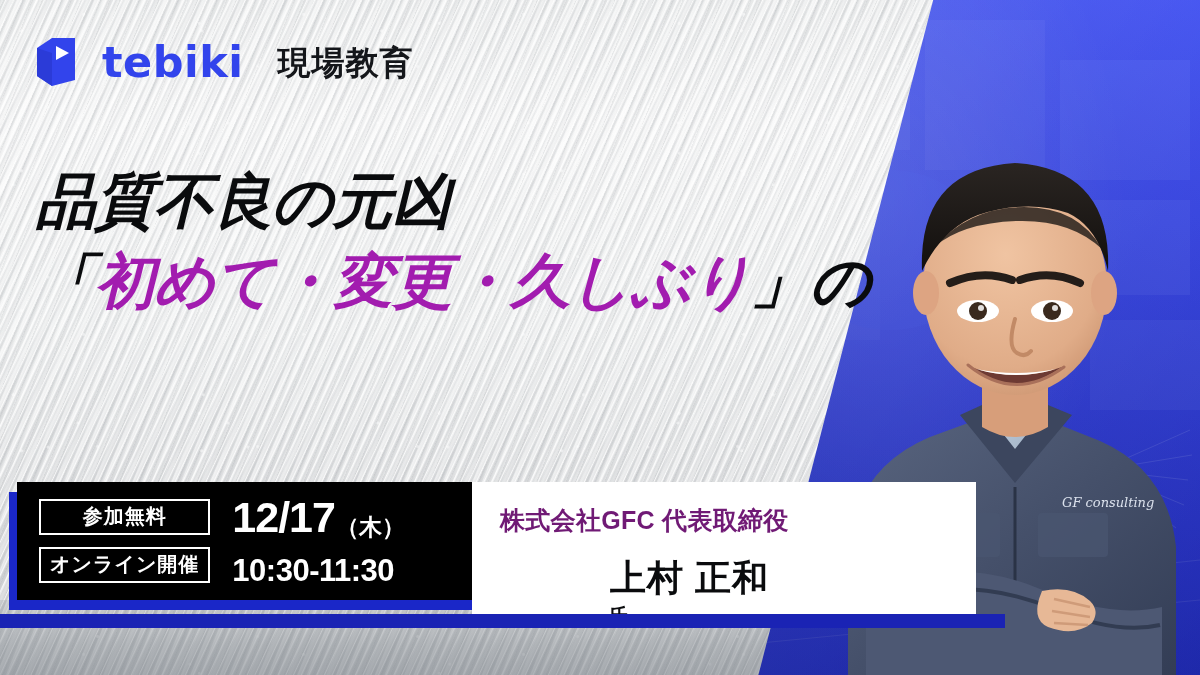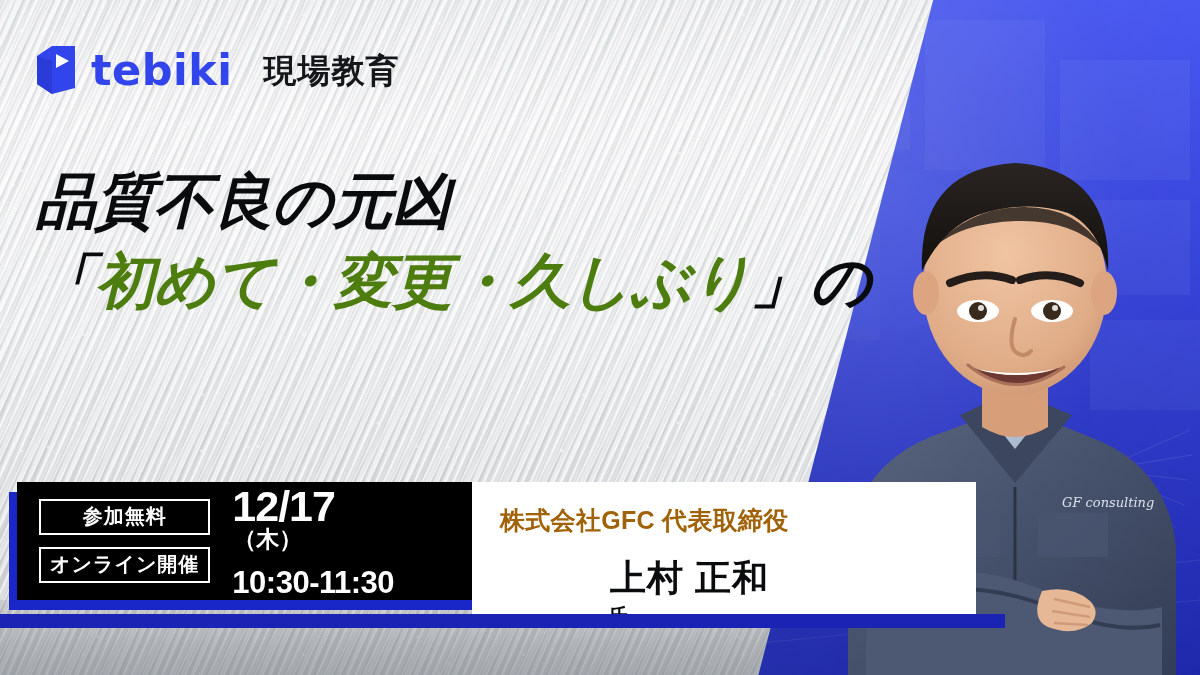--- a/index.html
+++ b/index.html
@@ -97,60 +97,60 @@
     position: absolute;
     right: -10px;
     bottom: 0;
     width: 400px;
     height: 560px;
   }
 
   
   .logo-row {
     position: absolute;
-    left: 34px; top: 44px;
+    left: 34px; top: 36px;
     display: flex;
     align-items: center;
-    gap: 13px;
+    gap: 24px;
   }
   .logo-mark { width: 44px; height: 52px; display: block; }
   .logo-word {
     font-size: 43px;
     font-weight: 700;
     color: #3244ec;
     letter-spacing: .5px;
     line-height: 1;
     font-family: "DejaVu Sans", "Liberation Sans", sans-serif;
   }
   .logo-jp {
     font-size: 33px;
     font-weight: 700;
     color: #14161a;
     letter-spacing: 1px;
     line-height: 1;
-    margin-left: 18px;
+    margin-left: 10px;
   }
 
   
   .headline {
     position: absolute;
     left: 36px;
     top: 162px;
     width: 860px;
     font-style: italic;
   }
   .headline .hl {
     font-size: 60px;
     font-weight: 700;
     line-height: 1.33;
     color: #0a0b0d;
     letter-spacing: -1px;
     white-space: nowrap;
   }
-  .headline .hl .accent { color: #4d7c0f; }
+  .headline .hl .accent { color: #a21caf; }
   .headline .hl .brk { color: #0a0b0d; }
 
   
   .info-shadow {
     position: absolute;
     left: 9px; top: 492px;
     width: 465px; height: 118px;
     background: #1a27c8;
   }
   .info-bar {
@@ -178,23 +178,22 @@
     min-width: 158px;
     box-sizing: border-box;
     line-height: 1.05;
   }
   .datetime {
     margin-left: 22px;
     color: #ffffff;
   }
   .date-line {
     display: flex;
-    align-items: flex-start;
+    align-items: flex-end;
     line-height: 1;
-    flex-direction: column;
   }
   .date-big {
     font-size: 43px;
     font-weight: 700;
     letter-spacing: -1px;
   }
   .date-dow {
     font-size: 23px;
     font-weight: 700;
     margin-left: 1px;
@@ -212,21 +211,21 @@
     position: absolute;
     left: 472px; top: 482px;
     width: 504px; height: 132px;
     background: #ffffff;
   }
   .speaker-company {
     position: absolute;
     left: 28px; top: 22px;
     font-size: 25px;
     font-weight: 700;
-    color: #a16207;
+    color: #701a75;
     letter-spacing: .3px;
     white-space: nowrap;
   }
   .speaker-name-row {
     position: absolute;
     left: 128px; top: 72px;
     display: flex;
     align-items: baseline;
     white-space: nowrap;
     flex-direction: column;

